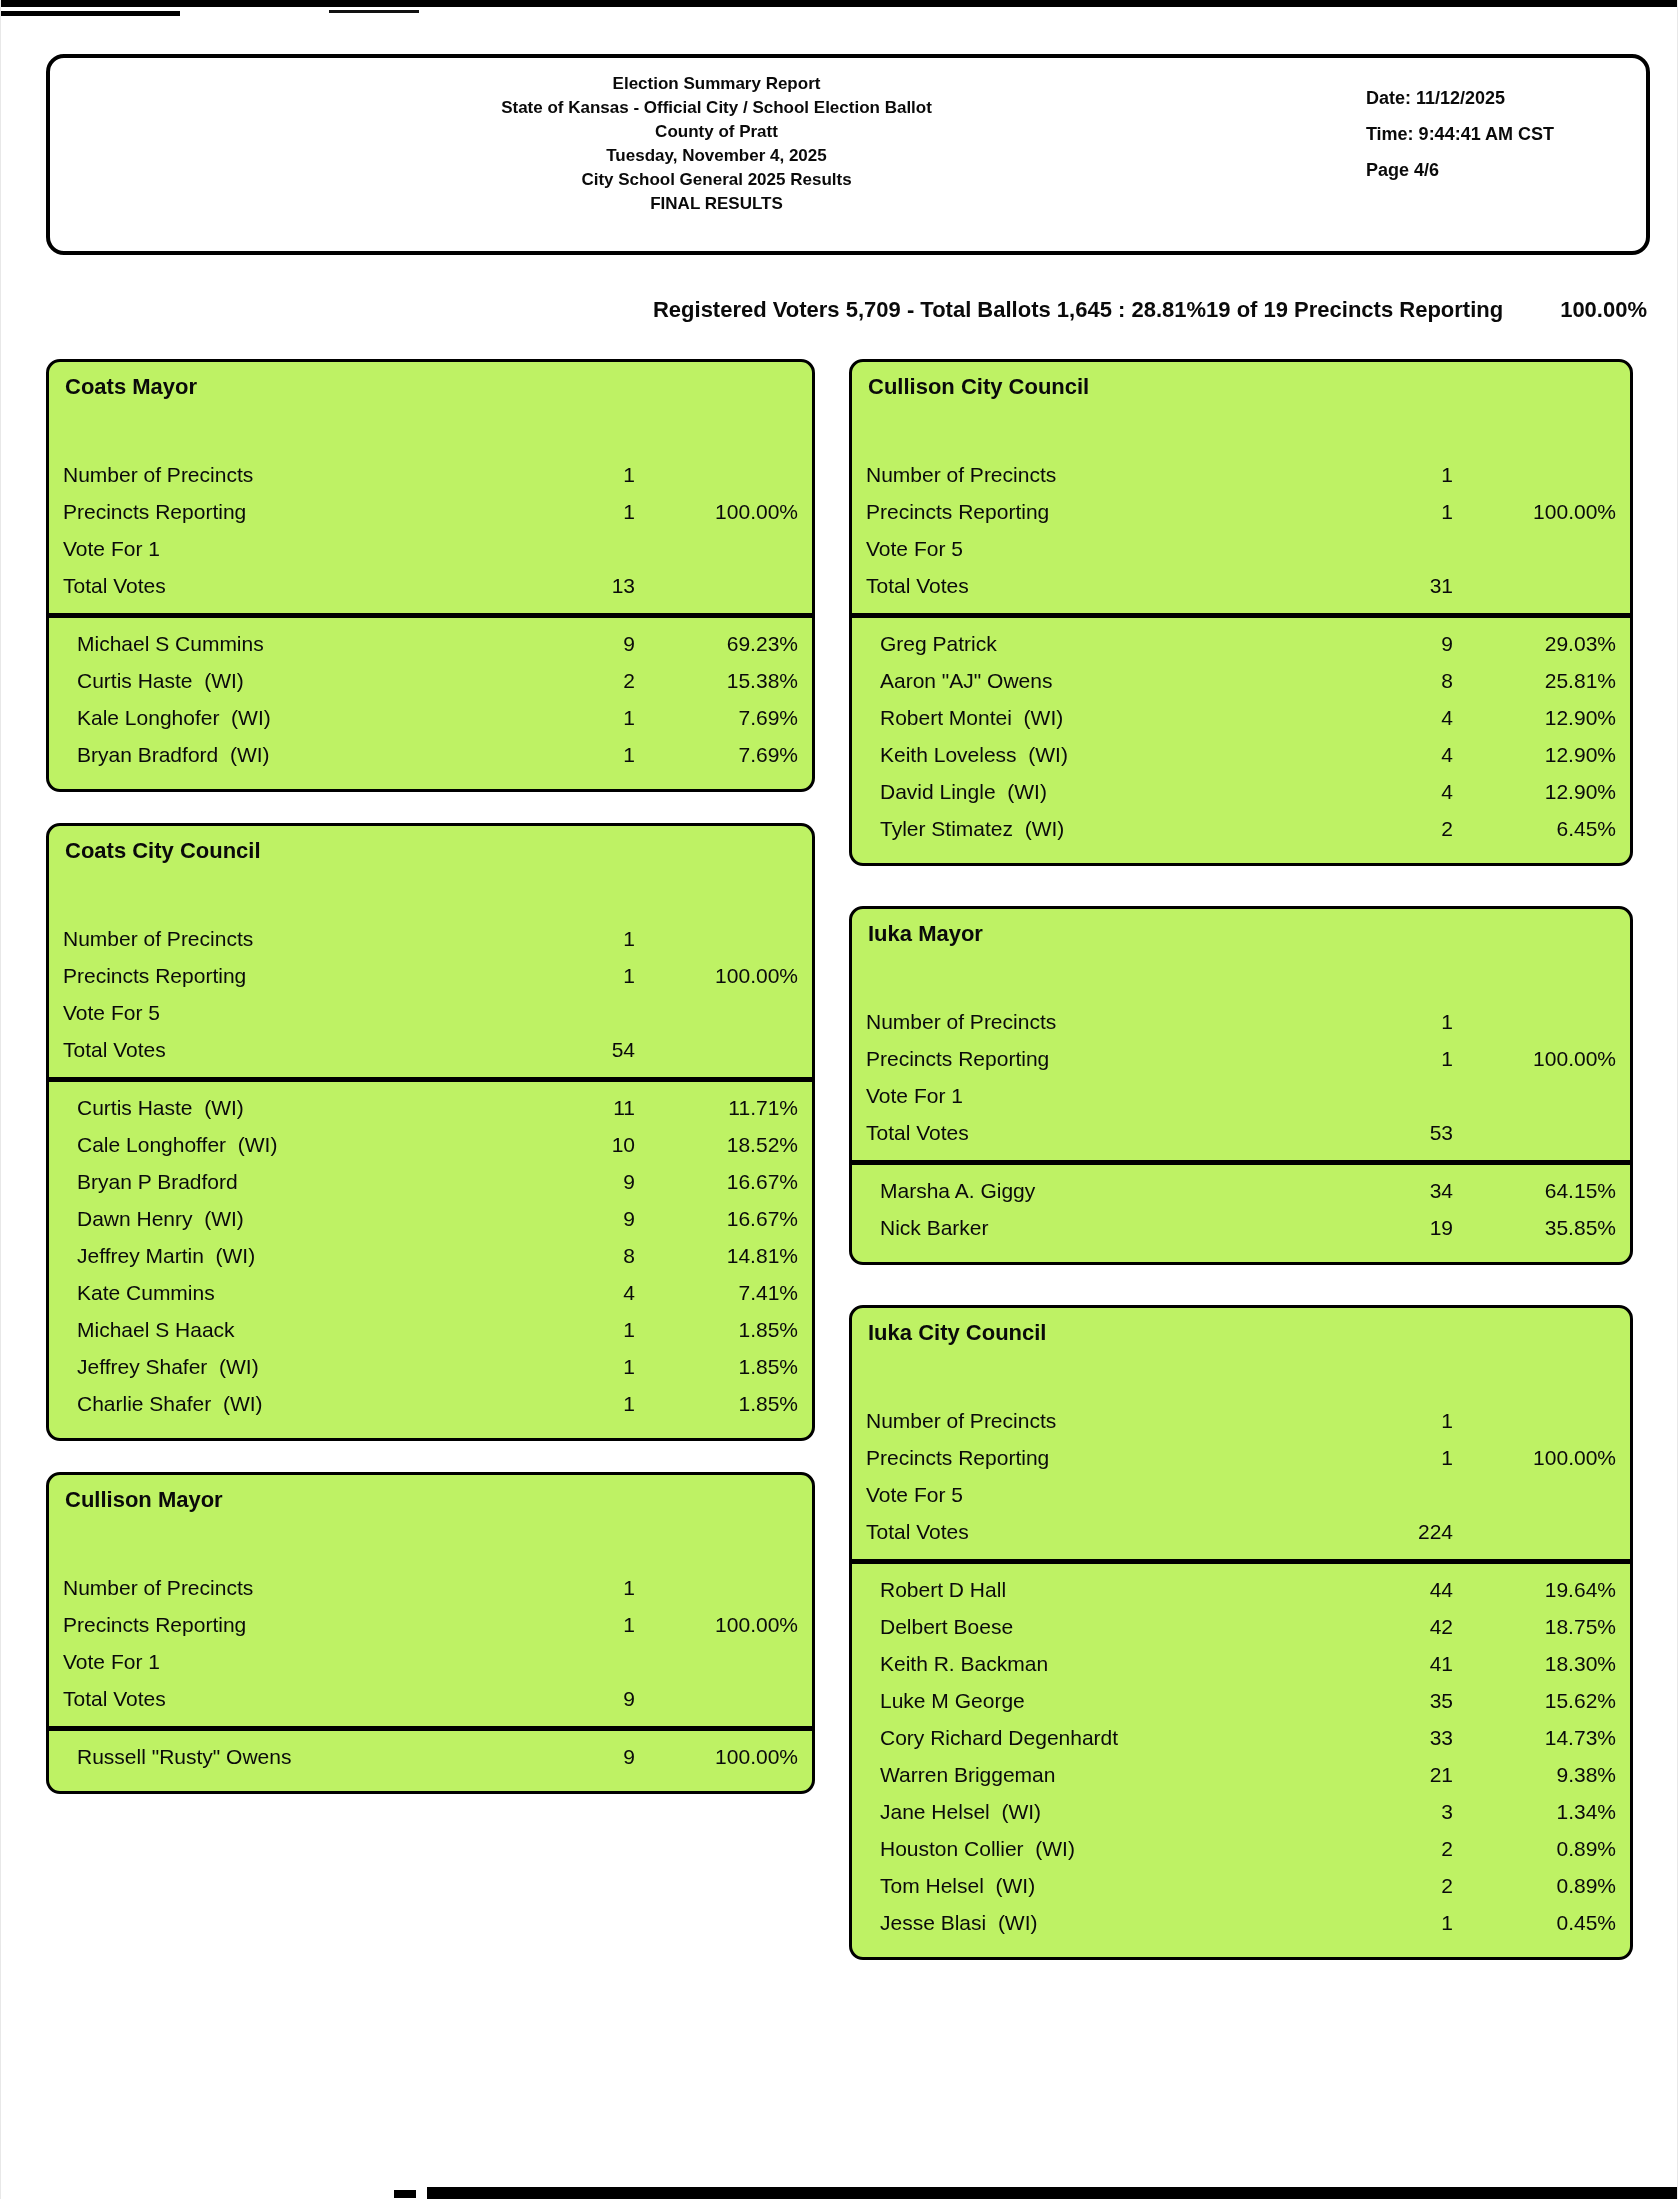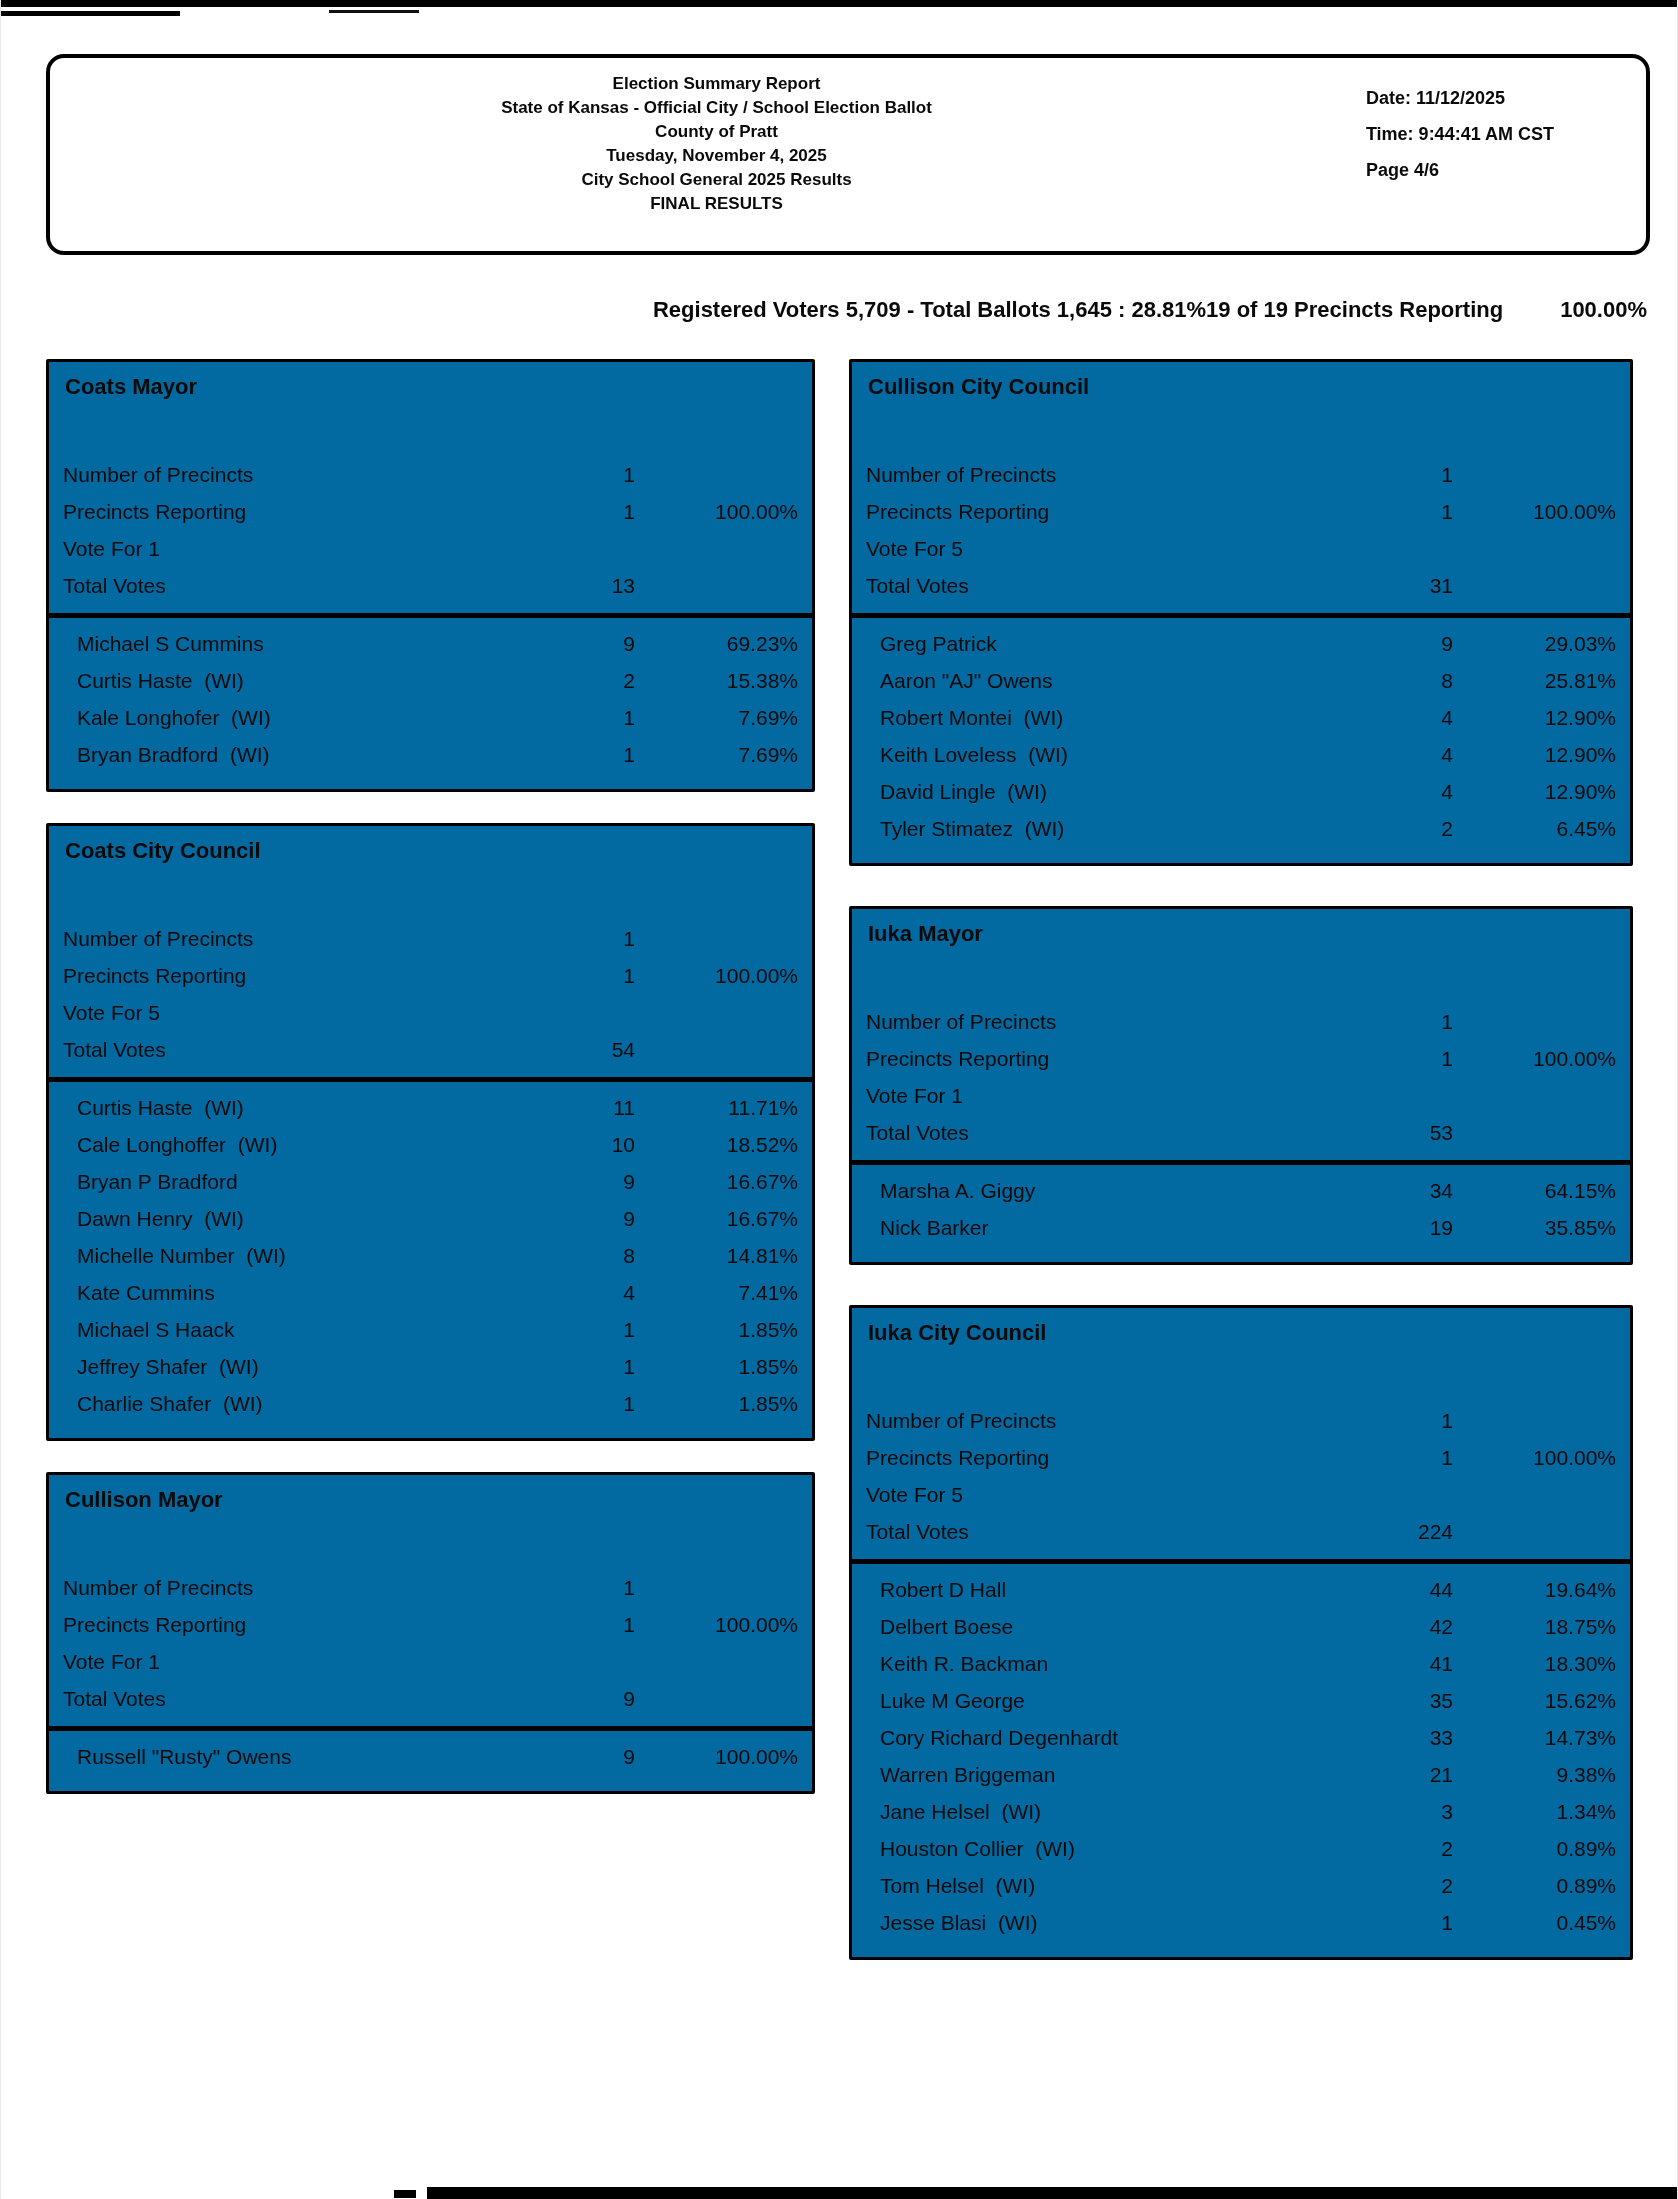--- a/index.html
+++ b/index.html
@@ -71,24 +71,24 @@
     padding: 0 0 0 45px;
     margin-top: 36px;
     align-items: flex-start;
   }
   .col { display: flex; flex-direction: column; }
   .col-left  { width: 769px; }
   .col-right { width: 784px; gap: 9px; }
 
   .contest-box {
     border: 3px solid #000;
-    border-radius: 2px;
+    border-radius: 14px;
     padding: 12px 10px 16px 14px;
     margin-bottom: 31px;
-    background: #0369a1;
+    background: #bef264;
   }
   .contest-title {
     font-size: 22px;
     font-weight: bold;
     padding-left: 2px;
     margin-bottom: 56px;
   }
   .row {
     display: grid;
     grid-template-columns: 1fr 96px 167px;
@@ -228,21 +228,21 @@
     <span class="lbl">Bryan P Bradford</span>
     <span class="votes">9</span>
     <span class="pct">16.67%</span>
   </div>
             <div class="row cand">
     <span class="lbl">Dawn Henry  (WI)</span>
     <span class="votes">9</span>
     <span class="pct">16.67%</span>
   </div>
             <div class="row cand">
-    <span class="lbl">Michelle Number  (WI)</span>
+    <span class="lbl">Jeffrey Martin  (WI)</span>
     <span class="votes">8</span>
     <span class="pct">14.81%</span>
   </div>
             <div class="row cand">
     <span class="lbl">Kate Cummins</span>
     <span class="votes">4</span>
     <span class="pct">7.41%</span>
   </div>
             <div class="row cand">
     <span class="lbl">Michael S Haack</span>

